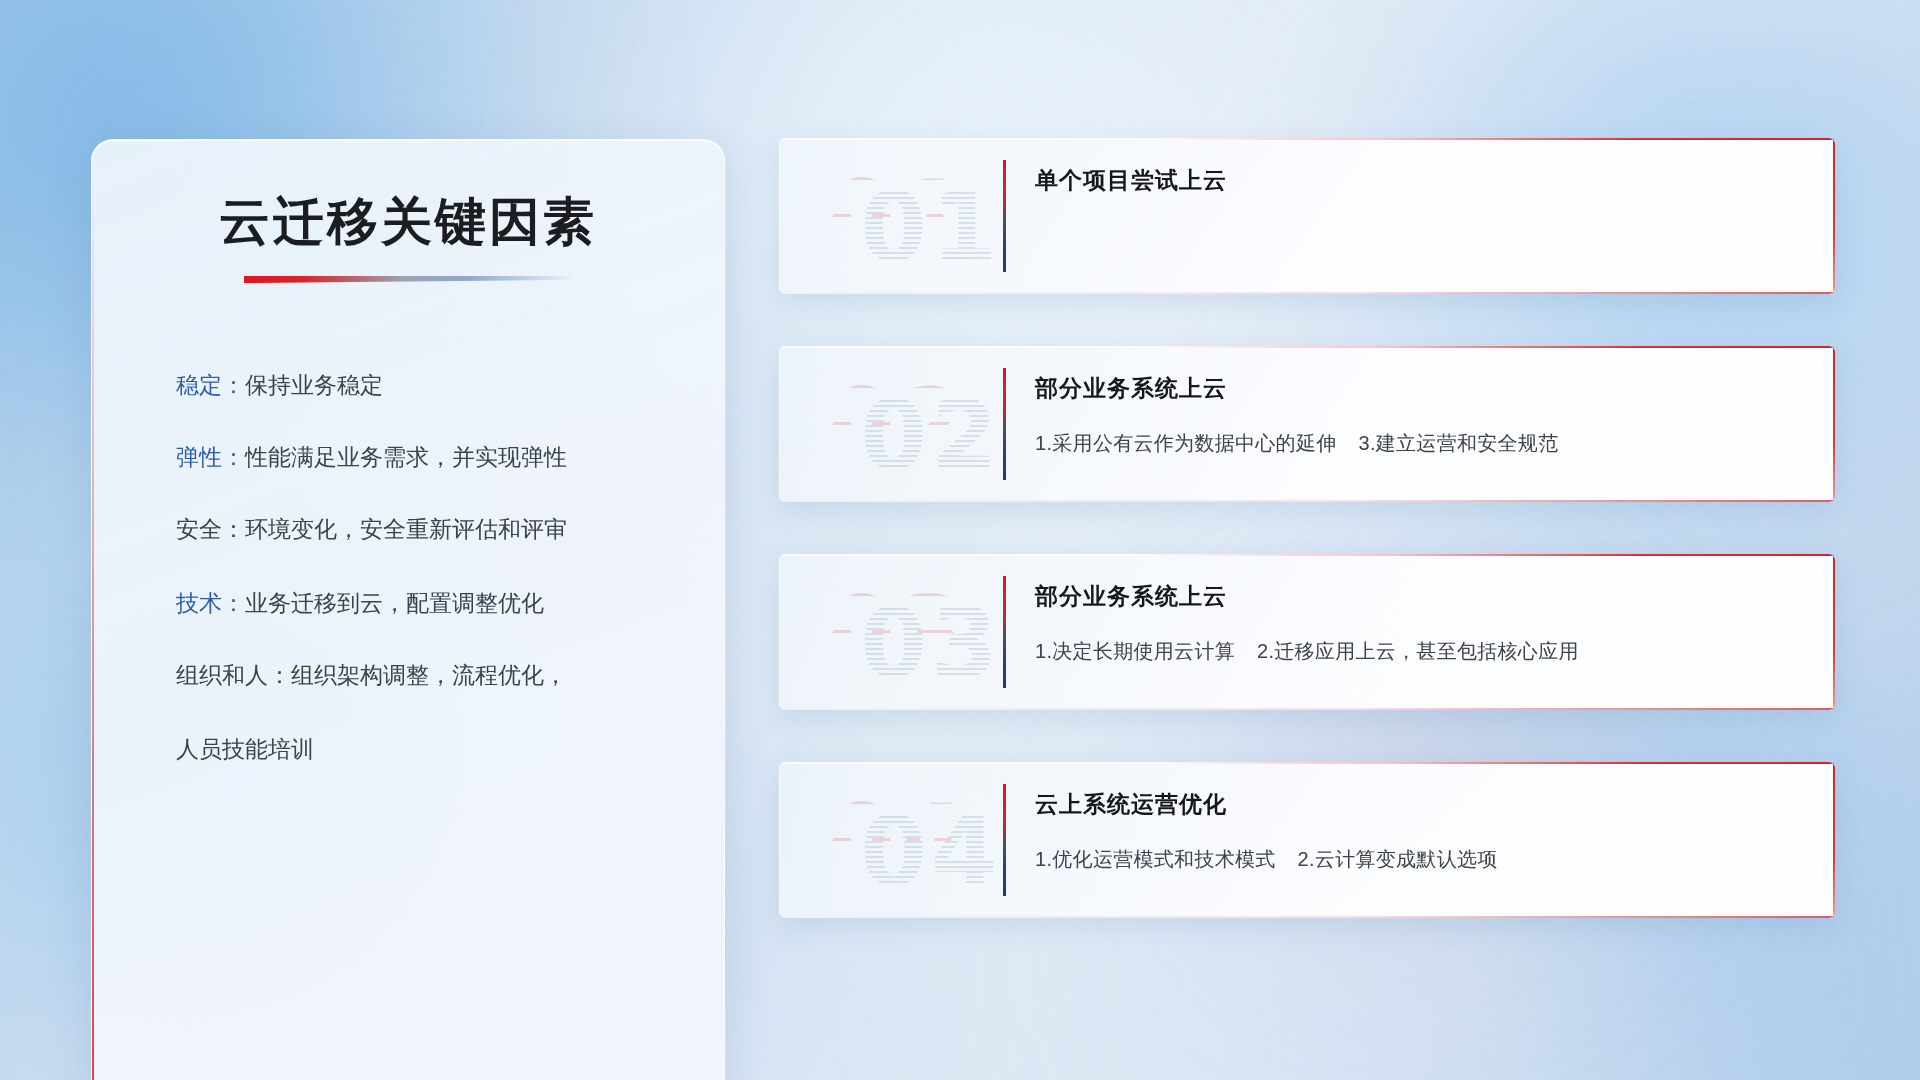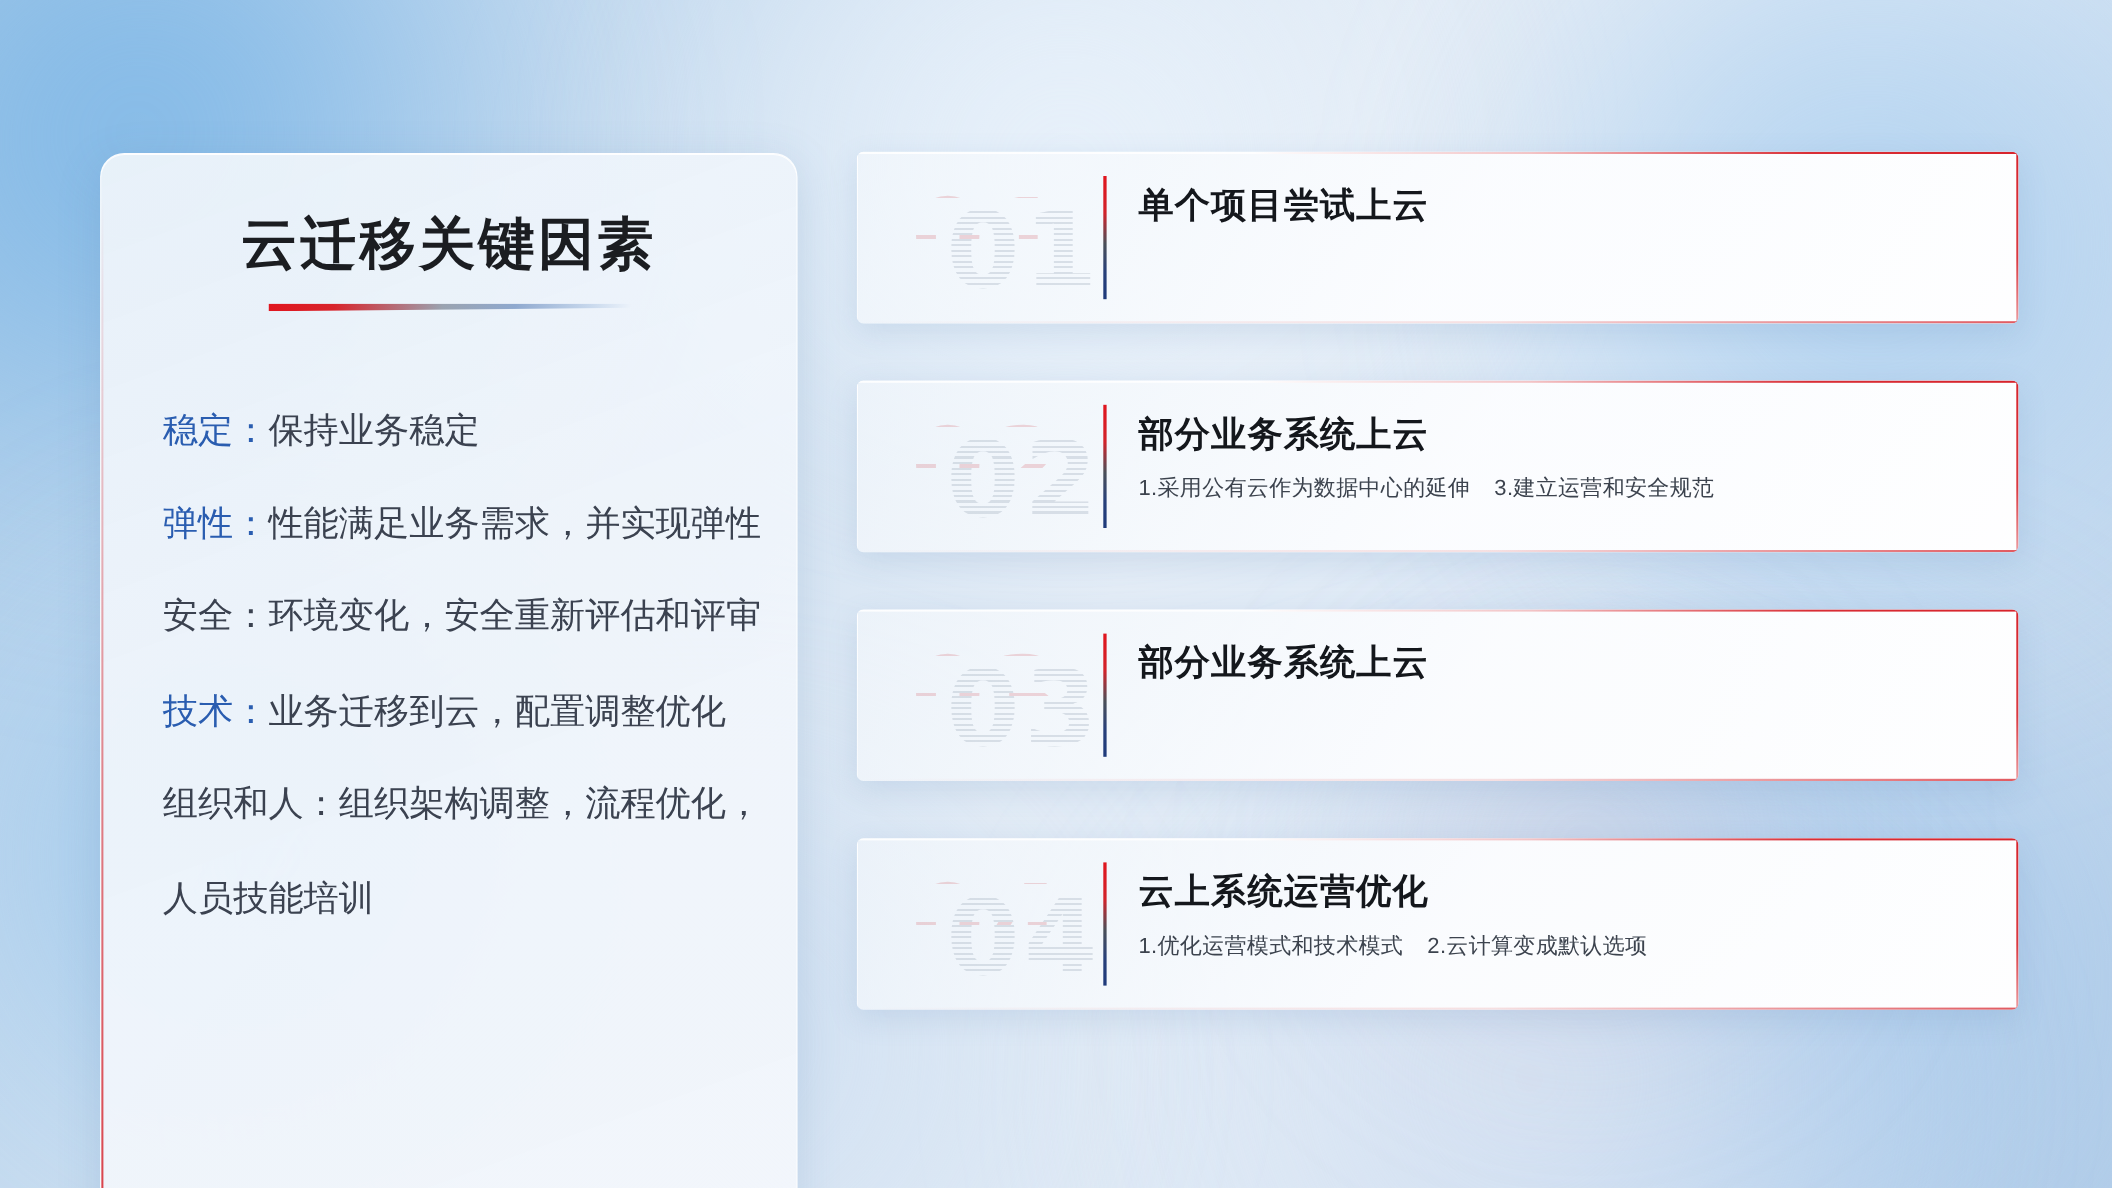--- a/index.html
+++ b/index.html
@@ -56,22 +56,22 @@
     text-align:center;
     font-size:51px; font-weight:bold; color:#1b1d21; letter-spacing:3px;
   }
   .title-rule {
     position:absolute; left:152px; top:136px; width:330px; height:7px;
     background:linear-gradient(90deg,#e0161f 0%, #d8242c 18%, #9aa3b0 48%, #8fa9cf 68%, #c6d7ec 88%, rgba(220,232,246,0) 100%);
     clip-path:polygon(0 0,100% 0,100% 55%,0 100%);
   }
   .panel-body { position:absolute; left:0; right:0; top:230px; padding:0 56px; }
   .panel-line {
-    font-size:32px; color:#3c4characters;
-    margin-bottom:41px; line-height:1.35; white-space:nowrap;
+    font-size:23px; color:#3c4characters;
+    margin-bottom:41px; line-height:1.35; white-space:nowrap;margin-left:28px;
   }
   .panel-line { color:#3b4250; }
   .panel-line .lbl { color:#2a5db0; }
   .panel-line .lbl.dark { color:#3b4250;font-family:Liberation Mono, monospace; }
 
   
   #cards { position:absolute; left:779px; top:138px; width:1056px; }
   .card {
     position:relative; height:156px; margin-bottom:52px;
     border-radius:6px;
@@ -116,21 +116,21 @@
     -webkit-mask-image:repeating-linear-gradient(180deg, transparent 0 26px, #000 26px 30px, transparent 30px 64px, #000 64px 67px, transparent 67px 132px);
     mask-image:repeating-linear-gradient(180deg, transparent 0 26px, #000 26px 30px, transparent 30px 64px, #000 64px 67px, transparent 67px 132px);
     font-family:"DejaVu Sans",sans-serif;
   }
   .divider {
     position:absolute; left:224px; top:22px; width:3px; height:112px;
     background:linear-gradient(180deg,#e0151e 0%, #d2232b 30%, #4a4f58 55%, #28407a 78%, #1e3a7b 100%);
   }
   .card-title {
     position:absolute; left:256px; top:27px;
-    font-size:32px; font-weight:bold; color:#14171c; letter-spacing:1px;
+    font-size:23px; font-weight:bold; color:#14171c; letter-spacing:1px;
   }
   .card-desc {
     position:absolute; left:256px; top:84px;
     font-size:20px; color:#3c434e; letter-spacing:.3px;
   }
   .card-desc .gap { display:inline-block; width:22px; }
 </style>
 </head>
 <body>
 
@@ -213,20 +213,23 @@
     <span class="edge-top"></span>
     <span class="edge-right"></span>
     <span class="edge-bottom"></span>
     <span class="edge-left"></span>
     <div class="num-wrap">
       <div class="num">03</div>
       <div class="num-tint">03</div>
     </div>
     <span class="divider"></span>
     <h2 class="card-title">部分业务系统上云</h2>
+    <p class="card-desc">
+      <span>1.决定长期使用云计算</span><span class="gap"></span><span>2.迁移应用上云，甚至包括核心应用</span>
+    </p>
   </article>
 
   <article class="card">
     <span class="edge-top"></span>
     <span class="edge-right"></span>
     <span class="edge-bottom"></span>
     <span class="edge-left"></span>
     <div class="num-wrap">
       <div class="num">04</div>
       <div class="num-tint">04</div>

